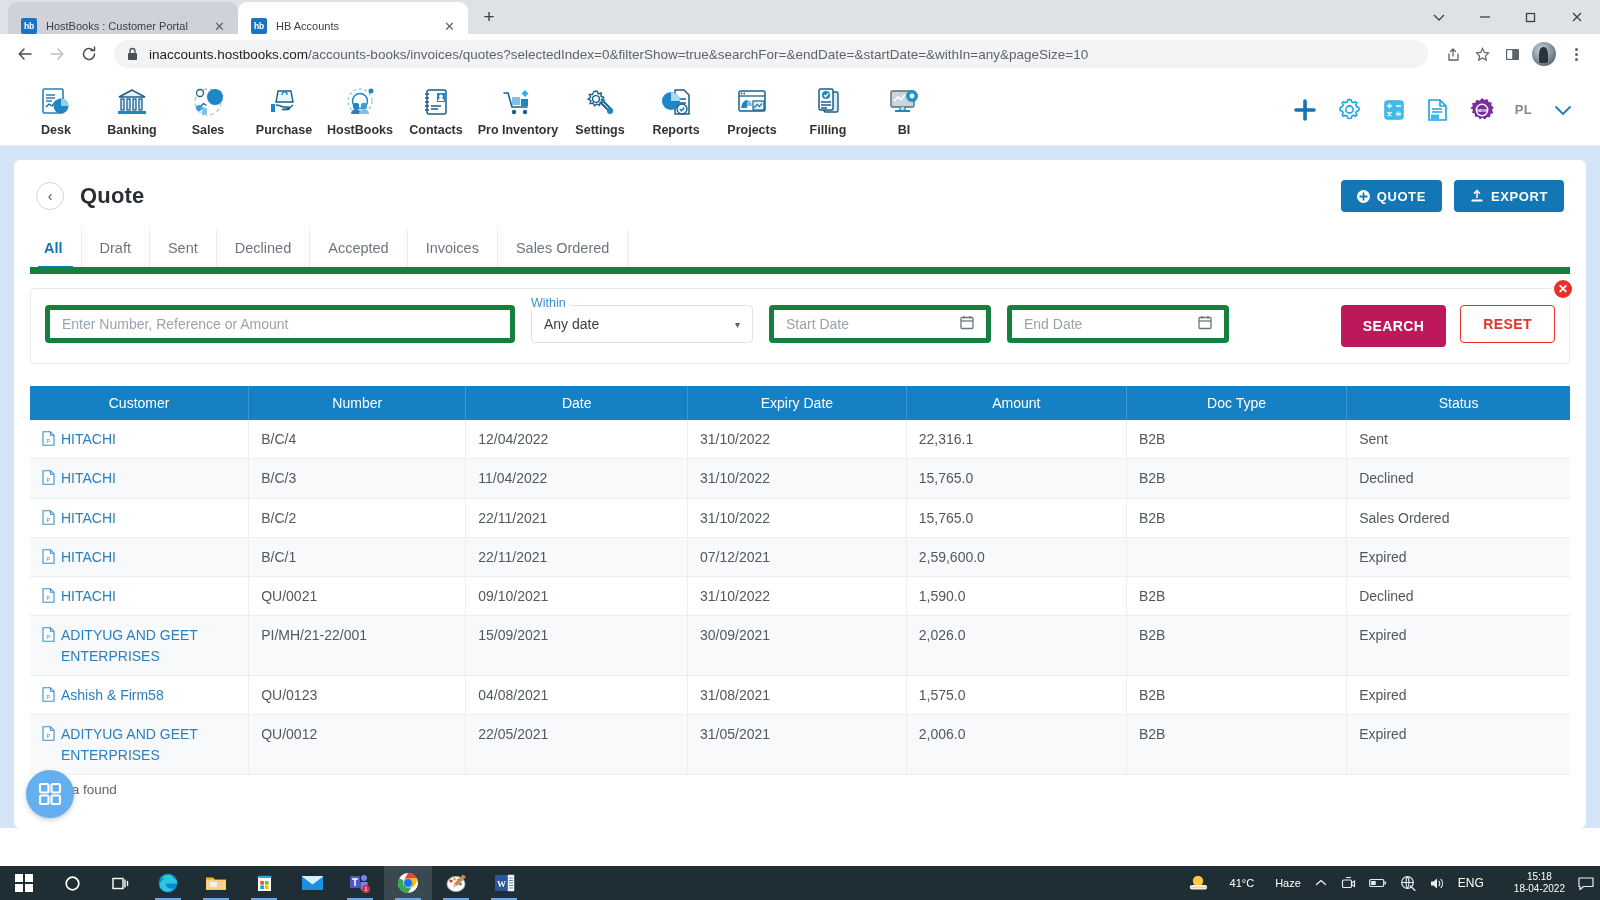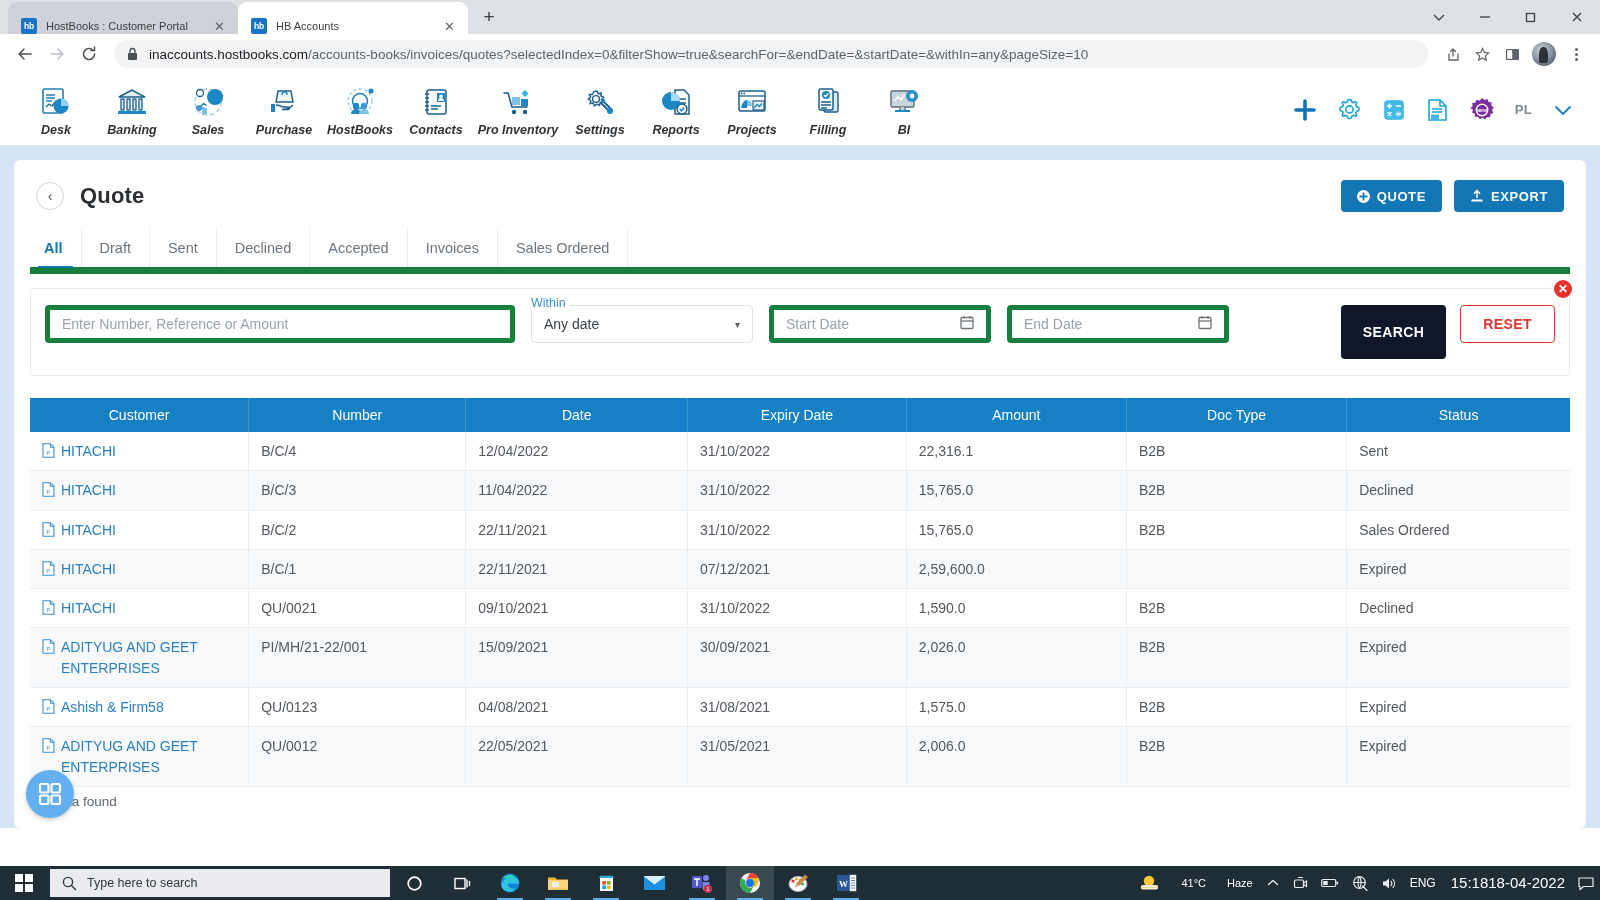--- a/index.html
+++ b/index.html
@@ -95,21 +95,21 @@
     padding: 0 18px; border-bottom: 1px solid #e6e9ee; position: relative;
   }
   .nav-items { display: flex; align-items: flex-start; gap: 0; }
   .nav-item {
     width: 76px; display: flex; flex-direction: column; align-items: center;
     gap: 4px; padding-top: 2px;
   }
   .nav-item.wide { width: 88px; }
   .nav-icon { height: 34px; display: flex; align-items: flex-end; justify-content: center; }
   .nav-label {
-    font-size: 12.5px; font-weight: bold; color: #2f3336; white-space: nowrap; font-style: italic;
+    font-size: 12.5px; font-weight: bold; color: #2f3336; white-space: nowrap;
   }
   .appnav-right {
     margin-left: auto; display: flex; align-items: center; gap: 20px;
     padding-right: 8px;
   }
   .ar-icon { display: flex; align-items: center; justify-content: center; }
   .pl-badge {
     font-size: 13px; color: #7f8a95; font-weight: bold; letter-spacing: 0.3px;
   }
   .chev-down-big { color: #1a7cc4; }
@@ -178,22 +178,22 @@
   .within-box {
     height: 38px; border: 1px solid #dfe3e8; border-radius: 4px;
     display: flex; align-items: center; padding: 0 12px; font-size: 14px;
     color: #3a4045;
   }
   .within-box .caret { margin-left: auto; color: #5a6168; font-size: 10px; }
   .f-date { width: 222px; justify-content: space-between; }
   .cal-icon { color: #6d757c; }
   .f-actions { display: flex; gap: 14px; margin-left: auto; align-items: flex-start; }
   .btn-search {
-    background: #0f172a; color: #fff; border: none; border-radius: 4px;
-    height: 54px; padding: 0 22px; font-size: 14px; font-weight: bold;
+    background: #be185d; color: #fff; border: none; border-radius: 4px;
+    height: 42px; padding: 0 22px; font-size: 14px; font-weight: bold;
     letter-spacing: 0.4px; font-family: "Liberation Sans", sans-serif;
   }
   .btn-reset {
     background: #fff; color: #e2332c; border: 1.5px solid #e2332c; border-radius: 4px;
     height: 38px; padding: 0 22px; font-size: 14px; font-weight: bold;
     letter-spacing: 0.4px; font-family: "Liberation Sans", sans-serif;
   }
 
   
   .table-wrap { margin: 22px 16px 0 16px; }
@@ -245,22 +245,22 @@
     content: ""; position: absolute; bottom: 0; left: 11px; right: 11px;
     height: 2.5px; background: #62a9e8;
   }
   .tb-app.active-app { background: #3a4850; }
   .tray {
     margin-left: auto; display: flex; align-items: center; gap: 13px;
     padding-right: 6px; color: #e9ecef;
   }
   .weather { display: flex; align-items: center; gap: 21px; font-size: 11px; color: #ffffff; text-align: center; }
   .clock {
-    display: flex; align-items: center; line-height: 1.2;
-    font-size: 15px; color: #ffffff; margin-left: 2px;
+    display: flex; flex-direction: column; align-items: center; line-height: 1.2;
+    font-size: 10px; color: #ffffff; margin-left: 17px;
   }
   .tray-icon { display: flex; align-items: center; justify-content: center; }
   .lang { font-size: 12px; color: #fff; }
 </style>
 </head>
 <body>
 
 <div class="browser">
 
   <div class="tabstrip">
@@ -838,27 +838,20 @@
 
 <div class="taskbar">
   <div class="start-btn">
     <svg width="18" height="18" viewBox="0 0 18 18">
         <rect x="0" y="0" width="8" height="8" fill="#fff"></rect>
         <rect x="10" y="0" width="8" height="8" fill="#fff"></rect>
         <rect x="0" y="10" width="8" height="8" fill="#fff"></rect>
         <rect x="10" y="10" width="8" height="8" fill="#fff"></rect>
       </svg>
   </div>
-  <div class="tb-search">
-    <svg width="15" height="15" viewBox="0 0 15 15">
-        <circle cx="6" cy="6" r="4.6" fill="none" stroke="#34393d" stroke-width="1.4"></circle>
-        <path d="M9.5 9.5l4 4" stroke="#34393d" stroke-width="1.4" stroke-linecap="round"></path>
-      </svg>
-    <span>Type here to search</span>
-  </div>
 
   <div class="tb-app">
     <svg width="17" height="17" viewBox="0 0 17 17">
         <circle cx="8.5" cy="8.5" r="6.3" fill="none" stroke="#fff" stroke-width="1.7"></circle>
       </svg>
   </div>
   <div class="tb-app">
     <svg width="19" height="17" viewBox="0 0 19 17">
         <rect x="2" y="3.5" width="10" height="10" fill="none" stroke="#fff" stroke-width="1.4"></rect>
         <path d="M14 5v7M16.5 6.5v4" stroke="#fff" stroke-width="1.4" stroke-linecap="round"></path>

